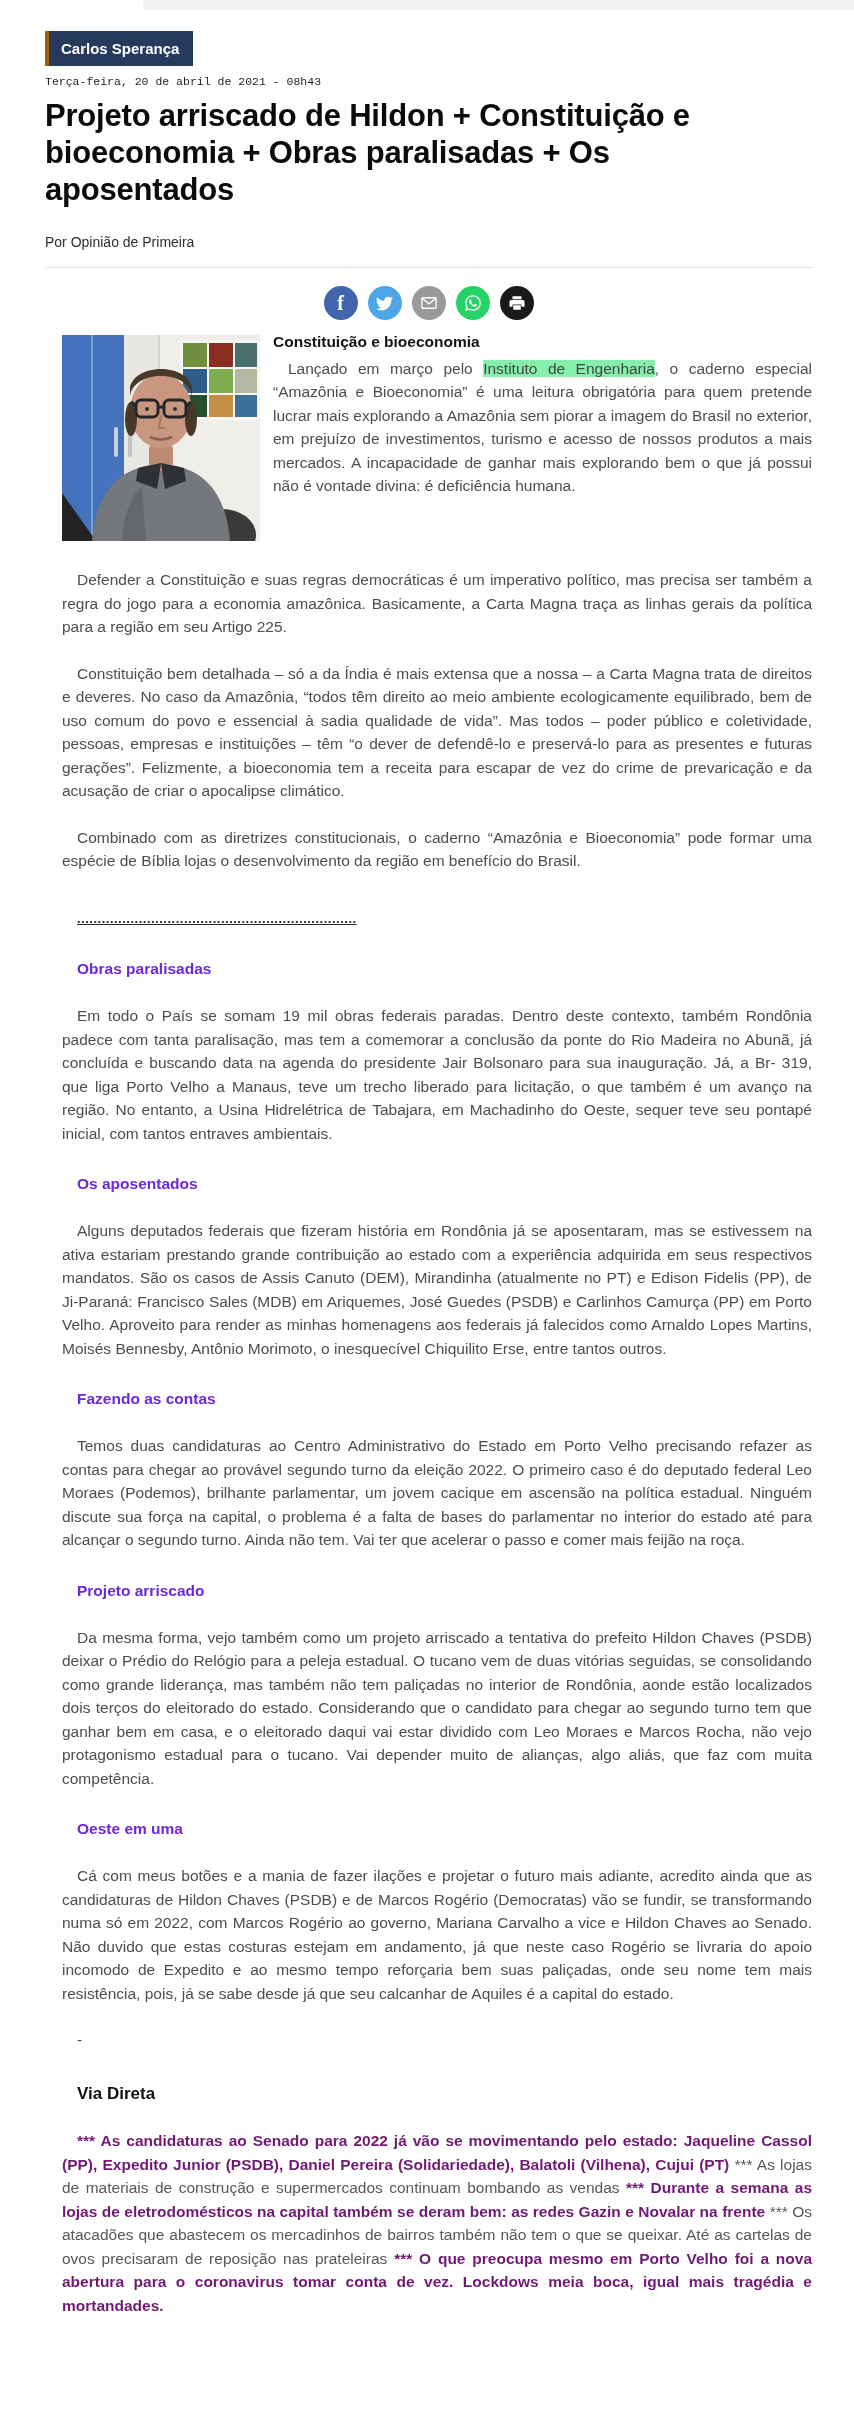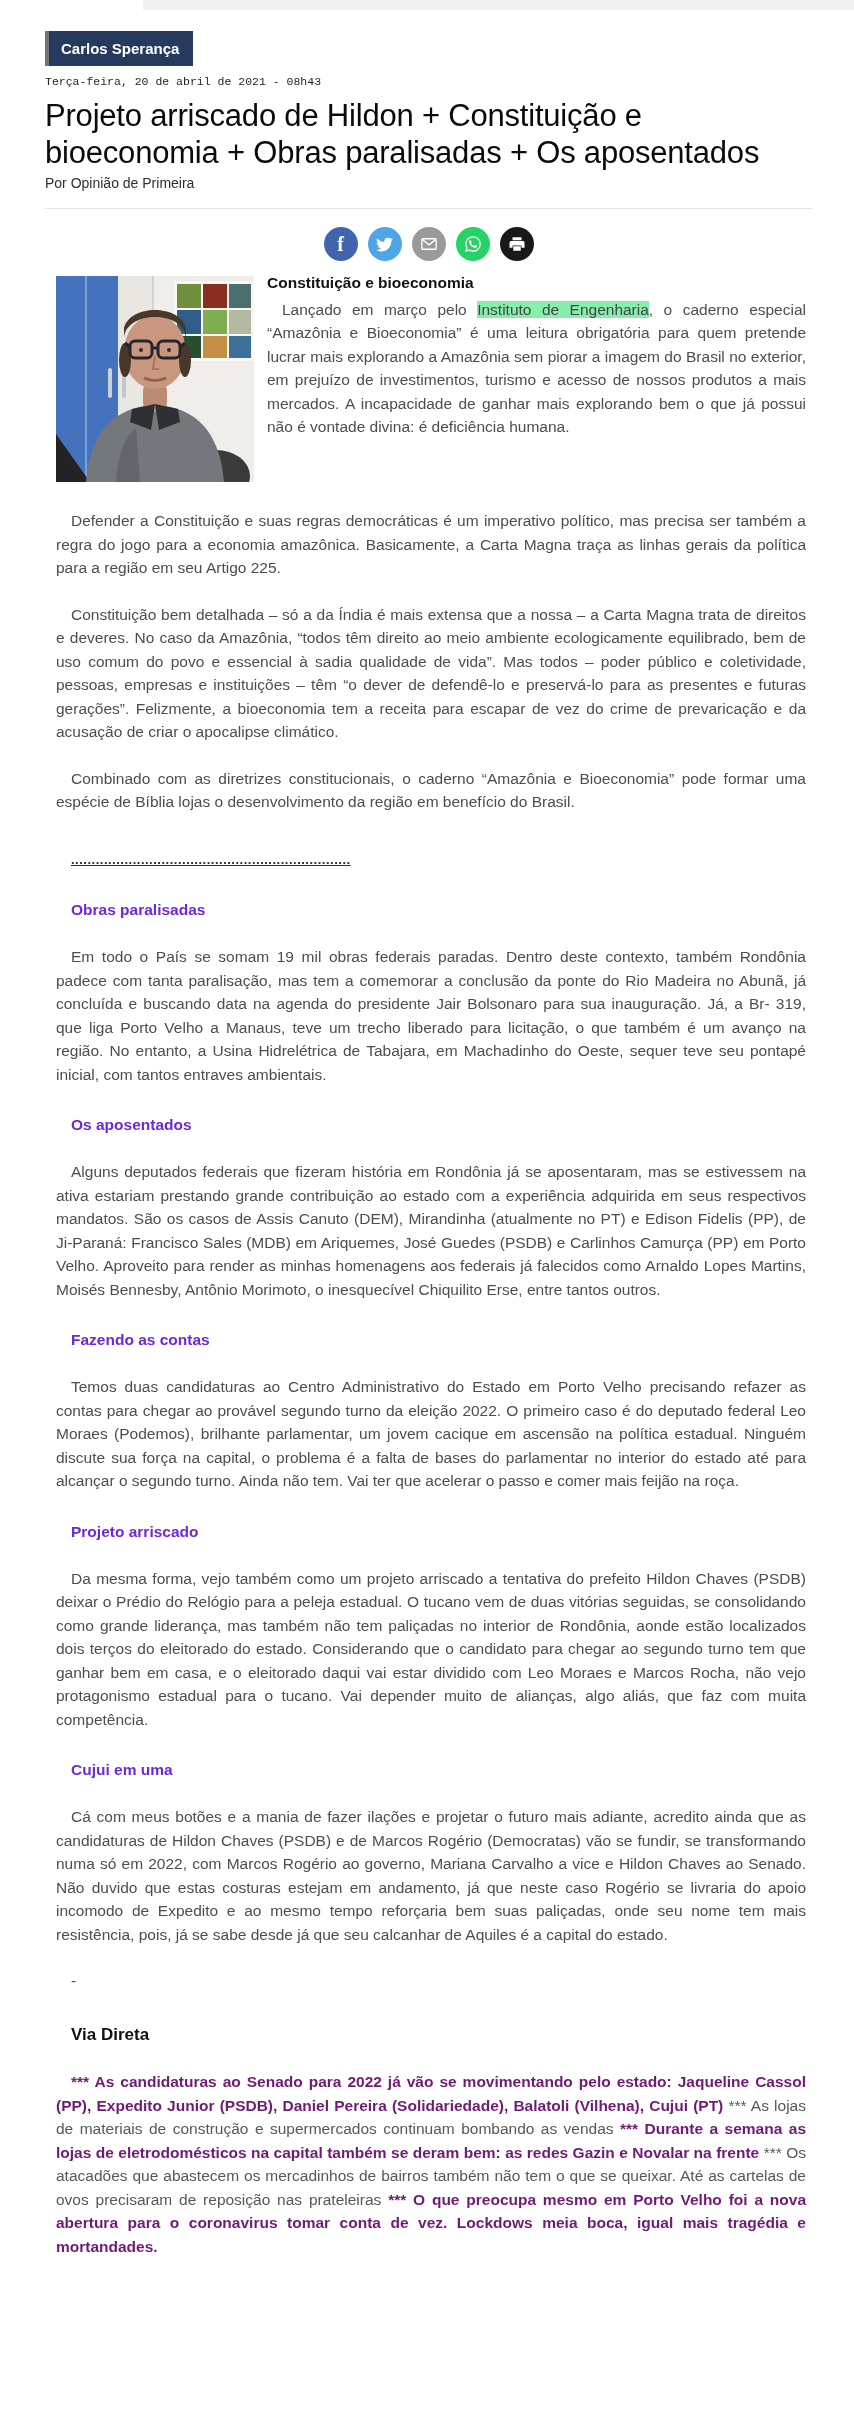--- a/index.html
+++ b/index.html
@@ -1,36 +1,36 @@
 <!DOCTYPE html>
 <html lang="pt-BR"><head>
 <meta charset="utf-8">
 <style>
   html,body{margin:0;padding:0;background:#ffffff;}
   body{width:854px;font-family:"Liberation Sans",sans-serif;}
   .page{position:relative;width:854px;min-height:2433px;background:#fff;overflow:hidden;}
   .top-strip{position:absolute;top:0;left:143px;right:0;height:10px;background:#f0f1f3;}
   .content{padding:0 42px 16px 45px;}
-  .author-badge{display:inline-block;margin-top:31px;background:#253a5d;border-left:4px solid #737373;
+  .author-badge{display:inline-block;margin-top:31px;background:#253a5d;border-left:4px solid #a16207;
     color:#fff;font-weight:700;font-size:15px;padding:9px 14px 9px 12px;cursor:pointer;}
   .date{margin-top:9px;font-size:11.5px;color:#1f1f1f;font-family:Liberation Mono, monospace;}
-  h1.title{margin:9px 0 4px;font-size:31px;line-height:37px;color:#0b0b0b;font-weight:400;
+  h1.title{margin:9px 0 26px;font-size:31px;line-height:37px;color:#0b0b0b;font-weight:700;
     letter-spacing:-0.2px;max-width:748px;}
   .byline{font-size:14px;color:#2e2e2e;margin:2px 0 17px;}
   hr.rule{border:none;border-top:1px solid #e4e4e4;margin:0;}
   .share{display:flex;justify-content:center;gap:10px;margin:18px 0 10px;}
   .sbtn{width:34px;height:34px;border-radius:50%;display:flex;align-items:center;justify-content:center;
     border:none;padding:0;cursor:pointer;color:#fff;}
   .sbtn svg{display:block;}
   .fb{background:#4065ac;font-family:"Liberation Serif",serif;font-weight:700;font-size:20px;line-height:1;}
   .tw{background:#4ea6e9;}
   .em{background:#9a9a9a;}
   .wa{background:#25d366;}
   .pr{background:#191919;}
-  article{margin-left:11px;width:750px;font-size:15.5px;line-height:23.5px;color:#4d4d4d;}
+  article{margin-left:17px;width:750px;font-size:15.5px;line-height:23.5px;color:#4d4d4d;}
   .para{text-align:justify;text-indent:15px;margin:0 0 23px;}
   .sec-head{font-weight:700;color:#6d28d9;font-size:15.5px;line-height:23px;margin:27px 0 24px 15px;}
   .intro{overflow:visible;}
   .photo{float:left;width:198px;height:206px;margin:5px 13px 27px 0;}
   .intro-head{font-weight:700;color:#131313;font-size:15.5px;margin:0 0 3px;}
   .clear-it{clear:both;}
   .hl{background:#86efac;color:#454545;}
   .dots{margin:34px 0 4px 15px;font-weight:700;font-size:13px;letter-spacing:0.5px;color:#2c2c2c;
     text-decoration:underline;}
   .dash-line{margin:16px 0 0 15px;color:#4d4d4d;}
@@ -152,21 +152,21 @@
 
       <h3 class="sec-head">Os aposentados</h3>
       <p class="para">Alguns deputados federais que fizeram história em Rondônia já se aposentaram, mas se estivessem na ativa estariam prestando grande contribuição ao estado com a experiência adquirida em seus respectivos mandatos. São os casos de Assis Canuto (DEM), Mirandinha (atualmente no PT) e Edison Fidelis (PP), de Ji-Paraná: Francisco Sales (MDB) em Ariquemes, José Guedes (PSDB) e Carlinhos Camurça (PP) em Porto Velho. Aproveito para render as minhas homenagens aos federais já falecidos como Arnaldo Lopes Martins, Moisés Bennesby, Antônio Morimoto, o inesquecível Chiquilito Erse, entre tantos outros.</p>
 
       <h3 class="sec-head">Fazendo as contas</h3>
       <p class="para">Temos duas candidaturas ao Centro Administrativo do Estado em Porto Velho precisando refazer as contas para chegar ao provável segundo turno da eleição 2022. O primeiro caso é do deputado federal Leo Moraes (Podemos), brilhante parlamentar, um jovem cacique em ascensão na política estadual. Ninguém discute sua força na capital, o problema é a falta de bases do parlamentar no interior do estado até para alcançar o segundo turno. Ainda não tem. Vai ter que acelerar o passo e comer mais feijão na roça.</p>
 
       <h3 class="sec-head">Projeto arriscado</h3>
       <p class="para">Da mesma forma, vejo também como um projeto arriscado a tentativa do prefeito Hildon Chaves (PSDB) deixar o Prédio do Relógio para a peleja estadual. O tucano vem de duas vitórias seguidas, se consolidando como grande liderança, mas também não tem paliçadas no interior de Rondônia, aonde estão localizados dois terços do eleitorado do estado. Considerando que o candidato para chegar ao segundo turno tem que ganhar bem em casa, e o eleitorado daqui vai estar dividido com Leo Moraes e Marcos Rocha, não vejo protagonismo estadual para o tucano. Vai depender muito de alianças, algo aliás, que faz com muita competência.</p>
 
-      <h3 class="sec-head">Cujui em uma</h3>
+      <h3 class="sec-head">Oeste em uma</h3>
       <p class="para">Cá com meus botões e a mania de fazer ilações e projetar o futuro mais adiante, acredito ainda que as candidaturas de Hildon Chaves (PSDB) e de Marcos Rogério (Democratas) vão se fundir, se transformando numa só em 2022, com Marcos Rogério ao governo, Mariana Carvalho a vice e Hildon Chaves ao Senado. Não duvido que estas costuras estejam em andamento, já que neste caso Rogério se livraria do apoio incomodo de Expedito e ao mesmo tempo reforçaria bem suas paliçadas, onde seu nome tem mais resistência, pois, já se sabe desde já que seu calcanhar de Aquiles é a capital do estado.</p>
 
       <p class="dash-line">-</p>
 
       <h3 class="via-head">Via Direta</h3>
 
       <p class="para"><span class="seg-b">*** As candidaturas ao Senado para 2022 já vão se movimentando pelo estado: Jaqueline Cassol (PP), Expedito Junior (PSDB), Daniel Pereira (Solidariedade), Balatoli (Vilhena), Cujui (PT) </span><span class="seg-r">*** As lojas de materiais de construção e supermercados continuam bombando as vendas </span><span class="seg-b">*** Durante a semana as lojas de eletrodomésticos na capital também se deram bem:  as redes Gazin e Novalar na frente </span><span class="seg-r">*** Os atacadões que abastecem os mercadinhos de bairros também não tem o que se queixar. Até as cartelas de ovos precisaram de reposição nas prateleiras </span><span class="seg-b">*** O que preocupa mesmo em Porto Velho foi a nova abertura para o coronavirus tomar conta de vez. Lockdows meia boca, igual  mais tragédia e mortandades.</span></p>
     </article>
   </div>
 </div>

